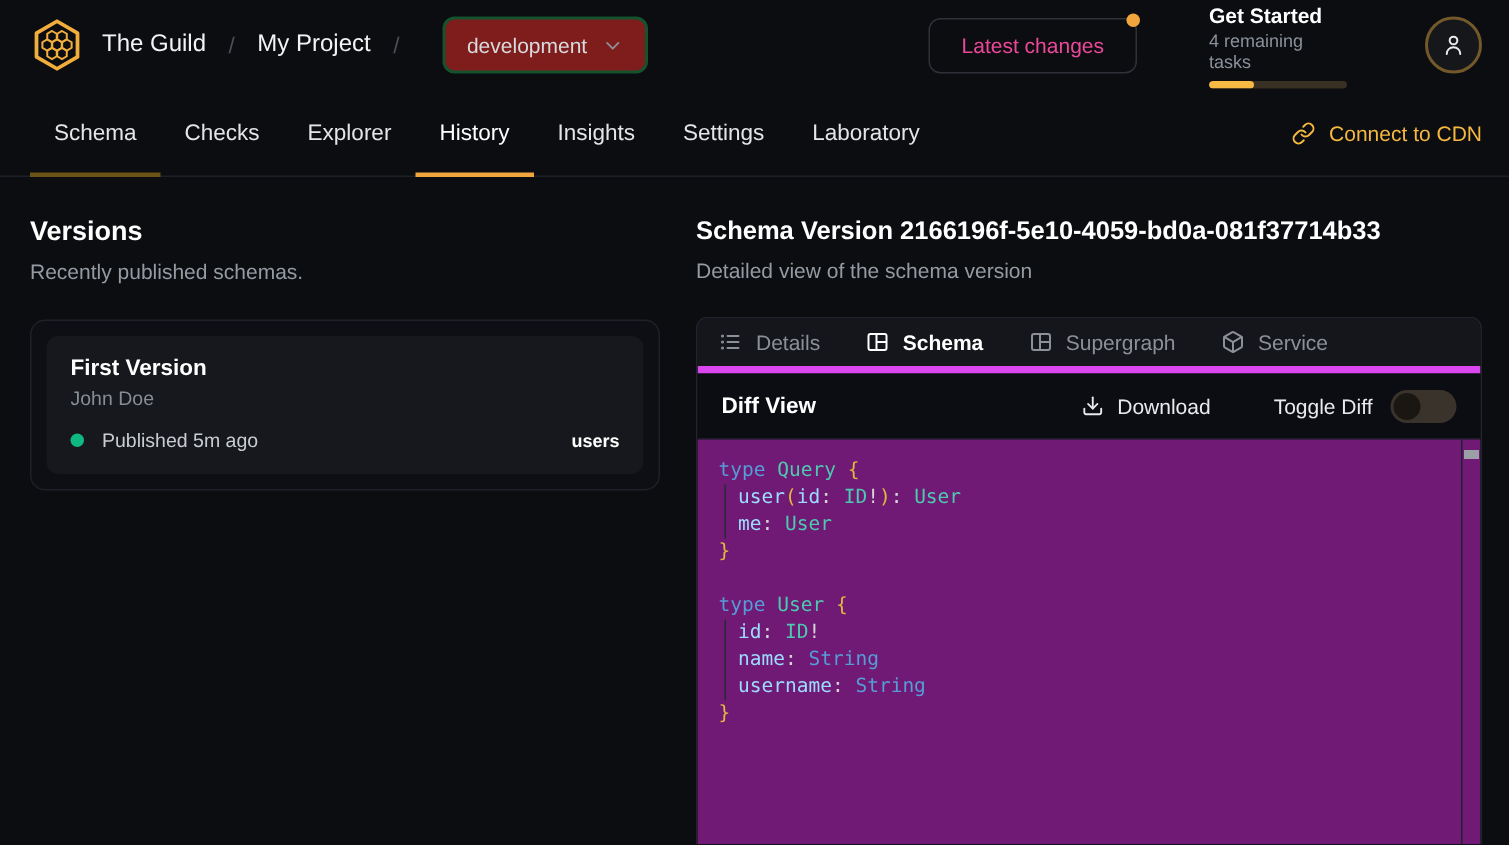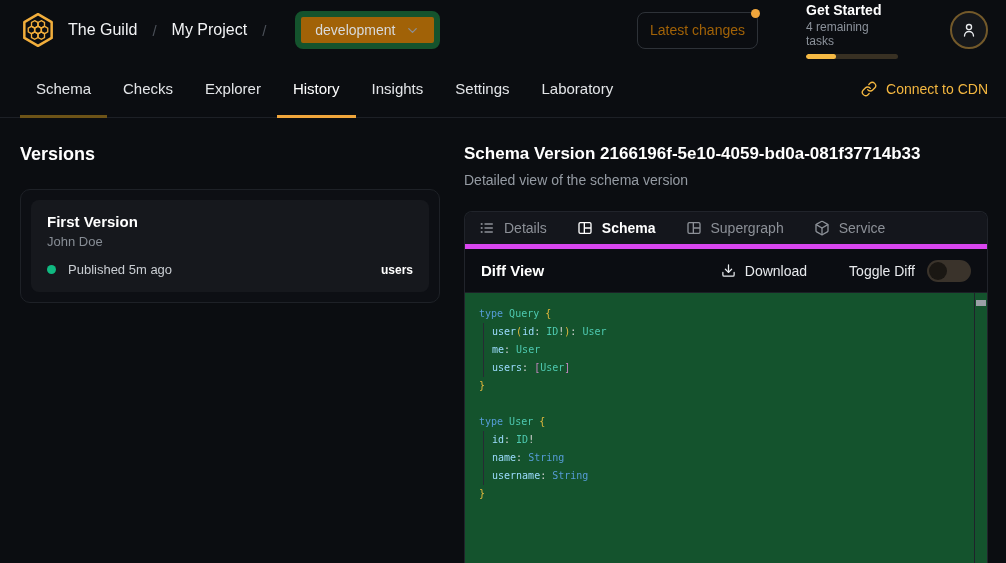--- a/index.html
+++ b/index.html
@@ -14,29 +14,29 @@
   
   .header {
     height:60px; display:flex; align-items:center; padding:0 18px;
   }
   .logo { width:40px; height:40px; display:flex; align-items:center; justify-content:center; cursor:pointer; }
   .crumbs { display:flex; align-items:center; margin-left:10px; }
   .crumb { color:#f2f3f5; font-size:16px; cursor:pointer; }
   .crumb-sep { color:#4b5058; margin:0 15px; font-size:15px; }
   .target-select {
     display:flex; align-items:center; gap:10px;
-    background:#a16207; border:6px solid #14532d; border-radius:8px;
+    background:#7f1d1d; border:2px solid #14532d; border-radius:8px;
     height:38px; padding:11px 14px; margin-left:14px; cursor:pointer;
     color:#d8dadd; font-size:14px;
   }
   .hspacer { flex:1; }
   .latest-btn {
-    position:relative; height:37px; padding:0 12px;
+    position:relative; height:37px; padding:0 21px;
     background:transparent; border:1px solid #2e3238; border-radius:8px;
-    color:#a16207; font-size:14px; font-family:inherit; cursor:pointer;
+    color:#ec4899; font-size:14px; font-family:inherit; cursor:pointer;
   }
   .latest-dot {
     position:absolute; top:-4px; right:-3px; width:9px; height:9px;
     border-radius:50%; background:#f0a63c;
   }
   .get-started { width:92px; margin-left:48px; cursor:pointer; }
   .gs-title { font-size:14px; font-weight:600; color:#fff; }
   .gs-sub { font-size:12px; color:#8b919a; margin-top:2px; }
   .gs-bar { margin-top:6px; height:5px; border-radius:3px; background:#383023; overflow:hidden; }
   .gs-fill { height:100%; background:#f5b944; border-radius:3px; }
@@ -116,23 +116,23 @@
   .switch {
     width:44px; height:22px; border-radius:11px; background:#3a332b;
     margin-left:12px; position:relative; cursor:pointer; flex:none;
   }
   .switch .knob {
     position:absolute; top:2px; left:2px; width:18px; height:18px;
     border-radius:50%; background:#1a1713;
   }
 
   .code-area {
-    flex:1; background:#14532d; position:relative; overflow:hidden;
+    flex:1; background:#701a75; position:relative; overflow:hidden;
     padding:12px 14px 12px 14px;
-    font-family:"DejaVu Sans Mono", monospace; font-size:10px; line-height:18px;
+    font-family:"DejaVu Sans Mono", monospace; font-size:13px; line-height:18px;
   }
   .code-line { white-space:pre; position:relative; height:18px; }
   .code-line.indented { padding-left:13px; }
   .code-line.indented::before {
     content:""; position:absolute; left:4px; top:0; bottom:0; width:1px; background:#262b33;
   }
   .tok-kw { color:#569cd6; }
   .tok-type { color:#4ec9b0; }
   .tok-field { color:#9cdcfe; }
   .tok-punc { color:#d4d4d4; }
@@ -212,20 +212,21 @@
       <path d="M14 11a5 5 0 0 0-7.54-.54l-3 3a5 5 0 0 0 7.07 7.07l1.71-1.71"></path>
     </svg>
     <span>Connect to CDN</span>
   </div>
 </div>
 
 <div class="main">
 
   <div class="col-left">
     <div class="sec-title">Versions</div>
+    <div class="sec-sub">Recently published schemas.</div>
     <div class="versions-card">
       <div class="version-item">
         <div class="vi-name">First Version</div>
         <div class="vi-author">John Doe</div>
         <div class="vi-row">
           <span class="vi-dot"></span>
           <span class="vi-status">Published 5m ago</span>
           <span class="vi-service">users</span>
         </div>
       </div>
@@ -289,21 +290,20 @@
         <div class="switch">
           <div class="knob"></div>
         </div>
       </div>
 
       <div class="code-area">
         <div id="code-lines">
             <div class="code-line"><span class="tok-kw">type </span><span class="tok-type">Query </span><span class="tok-brace">{</span></div>
             <div class="code-line indented"><span class="tok-field">user</span><span class="tok-paren">(</span><span class="tok-field">id</span><span class="tok-punc">: </span><span class="tok-type">ID</span><span class="tok-punc">!</span><span class="tok-paren">)</span><span class="tok-punc">: </span><span class="tok-type">User</span></div>
             <div class="code-line indented"><span class="tok-field">me</span><span class="tok-punc">: </span><span class="tok-type">User</span></div>
-            <div class="code-line indented"><span class="tok-field">users</span><span class="tok-punc">: </span><span class="tok-bracket">[</span><span class="tok-type">User</span><span class="tok-bracket">]</span></div>
             <div class="code-line"><span class="tok-brace">}</span></div>
             <div class="code-line">&nbsp;</div>
             <div class="code-line"><span class="tok-kw">type </span><span class="tok-type">User </span><span class="tok-brace">{</span></div>
             <div class="code-line indented"><span class="tok-field">id</span><span class="tok-punc">: </span><span class="tok-type">ID</span><span class="tok-punc">!</span></div>
             <div class="code-line indented"><span class="tok-field">name</span><span class="tok-punc">: </span><span class="tok-scalar">String</span></div>
             <div class="code-line indented"><span class="tok-field">username</span><span class="tok-punc">: </span><span class="tok-scalar">String</span></div>
             <div class="code-line"><span class="tok-brace">}</span></div>
           </div>
         <div class="code-scrollbar">
           <div class="thumb"></div>

